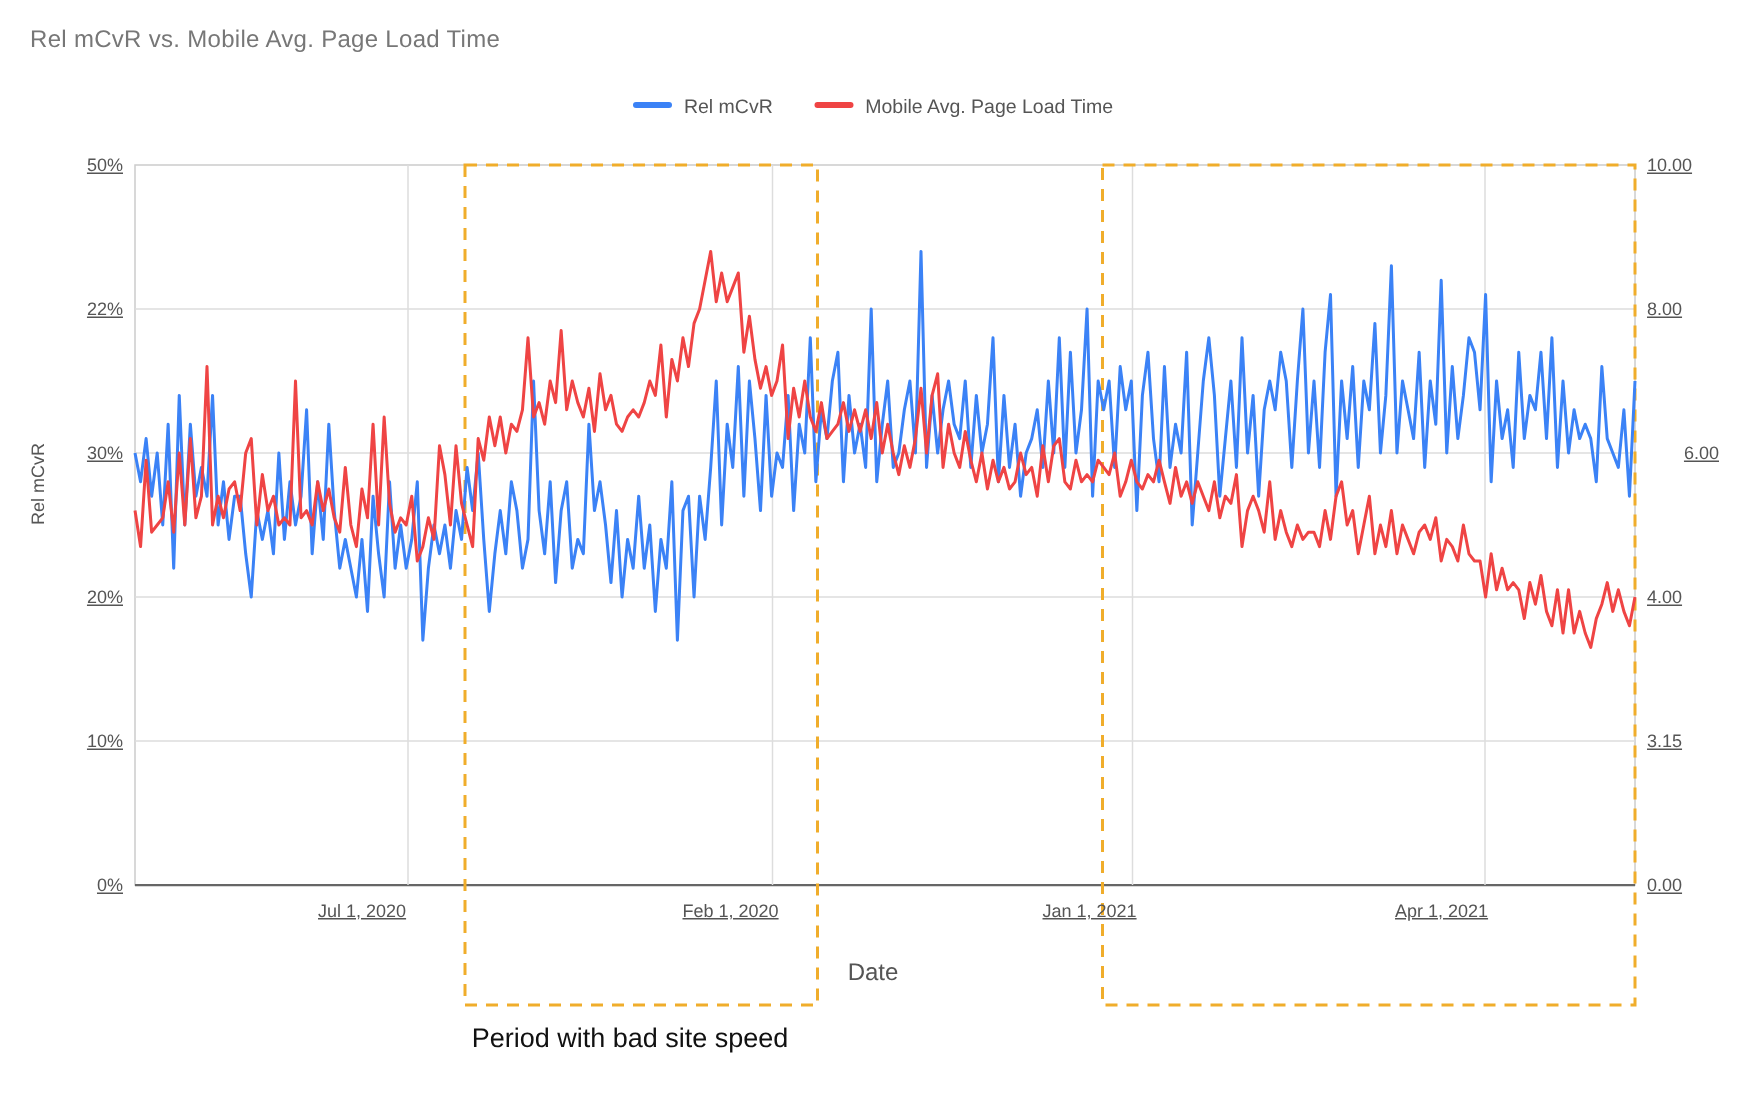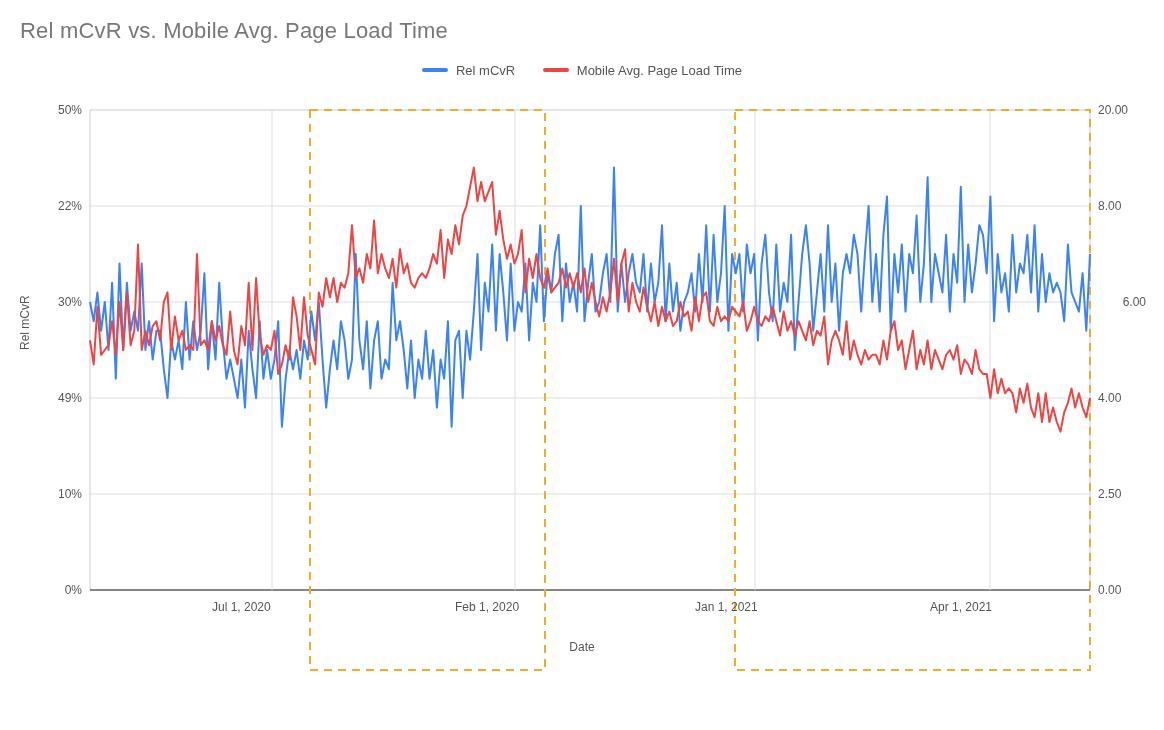--- a/index.html
+++ b/index.html
@@ -15,21 +15,21 @@
   .container {
     position: relative;
     width: 1164px;
     height: 730px;
     box-sizing: border-box;
   }
   .title {
     position: absolute;
     left: 20px;
     top: 18px;
-    font-size: 22px;
+    font-size: 16px;
     color: #777;
     letter-spacing: .2px;
   }
   .legend {
     position: absolute;
     top: 60px;
     width: 100%;
     text-align: center;
     font-size: 13px;
     color: #555;
@@ -60,27 +60,28 @@
     transform-origin: left top;
     font-size: 12px;
     color: #555;
   }
   .xaxis-label {
     position: absolute;
     left: 0;
     width: 1164px;
     text-align: center;
     top: 640px;
-    font-size: 12px;
+    font-size: 16px;
     color: #555;
   }
   .tick-y, .tick-y2, .tick-x {
     position: absolute;
     font-size: 12px;
     color: #555;
+    text-decoration: underline;
   }
   .tick-y  { text-align: right; width: 48px; }
   .tick-y2 { text-align: left;  width: 48px; }
   .tick-x  { width: 120px; transform: translateX(-60px); }
   .caption {
     position: absolute;
     font-size: 18px;
     color: #111;
     top: 682px;
     text-align: center;
@@ -122,29 +123,30 @@
         <line x1="900" y1="10" x2="900" y2="490" stroke="#ddd" stroke-width="1"></line>
         <rect x="220" y="10" width="235" height="560" fill="none" stroke="#f0ad2b" stroke-width="2" stroke-dasharray="8 6"></rect>
         <rect x="645" y="10" width="355" height="560" fill="none" stroke="#f0ad2b" stroke-width="2" stroke-dasharray="8 6"></rect>
         <polyline points="0.0,202.0 3.7,221.2 7.4,192.4 11.1,230.8 14.8,202.0 18.5,250.0 22.1,182.8 25.8,278.8 29.5,163.6 33.2,250.0 36.9,182.8 40.6,230.8 44.3,211.6 48.0,230.8 51.7,163.6 55.4,250.0 59.0,221.2 62.7,259.6 66.4,230.8 70.1,230.8 73.8,269.2 77.5,298.0 81.2,240.4 84.9,259.6 88.6,240.4 92.3,269.2 95.9,202.0 99.6,259.6 103.3,221.2 107.0,250.0 110.7,230.8 114.4,173.2 118.1,269.2 121.8,221.2 125.5,259.6 129.2,182.8 132.8,240.4 136.5,278.8 140.2,259.6 143.9,278.8 147.6,298.0 151.3,259.6 155.0,307.6 158.7,230.8 162.4,269.2 166.1,298.0 169.7,221.2 173.4,278.8 177.1,250.0 180.8,278.8 184.5,259.6 188.2,221.2 191.9,326.8 195.6,278.8 199.3,250.0 203.0,269.2 206.6,250.0 210.3,278.8 214.0,240.4 217.7,259.6 221.4,211.6 225.1,240.4 228.8,202.0 232.5,259.6 236.2,307.6 239.9,269.2 243.5,240.4 247.2,269.2 250.9,221.2 254.6,240.4 258.3,278.8 262.0,259.6 265.7,154.0 269.4,240.4 273.1,269.2 276.8,221.2 280.4,288.4 284.1,240.4 287.8,221.2 291.5,278.8 295.2,259.6 298.9,269.2 302.6,182.8 306.3,240.4 310.0,221.2 313.7,250.0 317.3,288.4 321.0,240.4 324.7,298.0 328.4,259.6 332.1,278.8 335.8,230.8 339.5,278.8 343.2,250.0 346.9,307.6 350.6,259.6 354.2,278.8 357.9,221.2 361.6,326.8 365.3,240.4 369.0,230.8 372.7,298.0 376.4,230.8 380.1,259.6 383.8,211.6 387.5,154.0 391.1,250.0 394.8,182.8 398.5,211.6 402.2,144.4 405.9,230.8 409.6,154.0 413.3,192.4 417.0,240.4 420.7,163.6 424.4,230.8 428.0,202.0 431.7,211.6 435.4,163.6 439.1,240.4 442.8,182.8 446.5,202.0 450.2,125.2 453.9,221.2 457.6,173.2 461.3,192.4 464.9,154.0 468.6,134.8 472.3,221.2 476.0,163.6 479.7,202.0 483.4,182.8 487.1,211.6 490.8,106.0 494.5,221.2 498.2,182.8 501.8,154.0 505.5,211.6 509.2,202.0 512.9,173.2 516.6,154.0 520.3,202.0 524.0,67.6 527.7,211.6 531.4,163.6 535.1,202.0 538.7,173.2 542.4,154.0 546.1,182.8 549.8,192.4 553.5,154.0 557.2,211.6 560.9,163.6 564.6,202.0 568.3,182.8 572.0,125.2 575.6,221.2 579.3,163.6 583.0,211.6 586.7,182.8 590.4,230.8 594.1,202.0 597.8,192.4 601.5,173.2 605.2,211.6 608.9,154.0 612.5,202.0 616.2,125.2 619.9,211.6 623.6,134.8 627.3,202.0 631.0,173.2 634.7,106.0 638.4,230.8 642.1,154.0 645.8,173.2 649.4,154.0 653.1,211.6 656.8,144.4 660.5,173.2 664.2,154.0 667.9,240.4 671.6,163.6 675.3,134.8 679.0,192.4 682.7,221.2 686.3,144.4 690.0,211.6 693.7,182.8 697.4,202.0 701.1,134.8 704.8,250.0 708.5,202.0 712.2,154.0 715.9,125.2 719.6,163.6 723.2,230.8 726.9,192.4 730.6,154.0 734.3,211.6 738.0,125.2 741.7,202.0 745.4,163.6 749.1,230.8 752.8,173.2 756.5,154.0 760.1,173.2 763.8,134.8 767.5,154.0 771.2,211.6 774.9,154.0 778.6,106.0 782.3,202.0 786.0,154.0 789.7,211.6 793.4,134.8 797.0,96.4 800.7,230.8 804.4,154.0 808.1,192.4 811.8,144.4 815.5,211.6 819.2,154.0 822.9,173.2 826.6,115.6 830.3,202.0 833.9,163.6 837.6,77.2 841.3,202.0 845.0,154.0 848.7,173.2 852.4,192.4 856.1,134.8 859.8,211.6 863.5,154.0 867.2,182.8 870.8,86.8 874.5,202.0 878.2,144.4 881.9,192.4 885.6,163.6 889.3,125.2 893.0,134.8 896.7,173.2 900.4,96.4 904.1,221.2 907.7,154.0 911.4,192.4 915.1,173.2 918.8,211.6 922.5,134.8 926.2,192.4 929.9,163.6 933.6,173.2 937.3,134.8 941.0,192.4 944.6,125.2 948.3,211.6 952.0,154.0 955.7,202.0 959.4,173.2 963.1,192.4 966.8,182.8 970.5,192.4 974.2,221.2 977.9,144.4 981.5,192.4 985.2,202.0 988.9,211.6 992.6,173.2 996.3,230.8 1000.0,154.0" fill="none" stroke="#3b82f6" stroke-width="2" stroke-linejoin="round"></polyline>
         <polyline points="0.0,240.4 3.7,264.4 7.4,206.8 11.1,254.8 14.8,250.0 18.5,245.2 22.1,221.2 25.8,254.8 29.5,202.0 33.2,250.0 36.9,192.4 40.6,245.2 44.3,230.8 48.0,144.4 51.7,250.0 55.4,230.8 59.0,245.2 62.7,226.0 66.4,221.2 70.1,240.4 73.8,202.0 77.5,192.4 81.2,250.0 84.9,216.4 88.6,240.4 92.3,230.8 95.9,250.0 99.6,245.2 103.3,250.0 107.0,154.0 110.7,245.2 114.4,240.4 118.1,250.0 121.8,221.2 125.5,240.4 129.2,226.0 132.8,245.2 136.5,254.8 140.2,211.6 143.9,250.0 147.6,264.4 151.3,226.0 155.0,245.2 158.7,182.8 162.4,250.0 166.1,178.0 169.7,235.6 173.4,254.8 177.1,245.2 180.8,250.0 184.5,230.8 188.2,274.0 191.9,264.4 195.6,245.2 199.3,259.6 203.0,197.2 206.6,216.4 210.3,250.0 214.0,197.2 217.7,235.6 221.4,250.0 225.1,264.4 228.8,192.4 232.5,206.8 236.2,178.0 239.9,197.2 243.5,178.0 247.2,202.0 250.9,182.8 254.6,187.6 258.3,173.2 262.0,125.2 265.7,178.0 269.4,168.4 273.1,182.8 276.8,154.0 280.4,168.4 284.1,120.4 287.8,173.2 291.5,154.0 295.2,168.4 298.9,178.0 302.6,158.8 306.3,187.6 310.0,149.2 313.7,173.2 317.3,163.6 321.0,182.8 324.7,187.6 328.4,178.0 332.1,173.2 335.8,178.0 339.5,168.4 343.2,154.0 346.9,163.6 350.6,130.0 354.2,178.0 357.9,139.6 361.6,154.0 365.3,125.2 369.0,144.4 372.7,115.6 376.4,106.0 380.1,86.8 383.8,67.6 387.5,101.2 391.1,82.0 394.8,101.2 398.5,91.6 402.2,82.0 405.9,134.8 409.6,110.8 413.3,139.6 417.0,158.8 420.7,144.4 424.4,163.6 428.0,154.0 431.7,130.0 435.4,192.4 439.1,158.8 442.8,178.0 446.5,154.0 450.2,178.0 453.9,187.6 457.6,168.4 461.3,192.4 464.9,187.6 468.6,182.8 472.3,168.4 476.0,187.6 479.7,173.2 483.4,187.6 487.1,173.2 490.8,192.4 494.5,168.4 498.2,202.0 501.8,182.8 505.5,202.0 509.2,216.4 512.9,197.2 516.6,211.6 520.3,192.4 524.0,158.8 527.7,202.0 531.4,163.6 535.1,149.2 538.7,211.6 542.4,182.8 546.1,202.0 549.8,211.6 553.5,187.6 557.2,206.8 560.9,221.2 564.6,202.0 568.3,226.0 572.0,206.8 575.6,221.2 579.3,211.6 583.0,226.0 586.7,221.2 590.4,202.0 594.1,216.4 597.8,211.6 601.5,230.8 605.2,197.2 608.9,221.2 612.5,197.2 616.2,192.4 619.9,221.2 623.6,226.0 627.3,206.8 631.0,221.2 634.7,216.4 638.4,221.2 642.1,206.8 645.8,211.6 649.4,216.4 653.1,202.0 656.8,230.8 660.5,221.2 664.2,206.8 667.9,221.2 671.6,226.0 675.3,216.4 679.0,221.2 682.7,206.8 686.3,221.2 690.0,235.6 693.7,211.6 697.4,230.8 701.1,221.2 704.8,235.6 708.5,221.2 712.2,230.8 715.9,240.4 719.6,221.2 723.2,245.2 726.9,230.8 730.6,235.6 734.3,216.4 738.0,264.4 741.7,240.4 745.4,230.8 749.1,240.4 752.8,254.8 756.5,221.2 760.1,259.6 763.8,240.4 767.5,254.8 771.2,264.4 774.9,250.0 778.6,259.6 782.3,254.8 786.0,254.8 789.7,264.4 793.4,240.4 797.0,259.6 800.7,230.8 804.4,221.2 808.1,250.0 811.8,240.4 815.5,269.2 819.2,250.0 822.9,230.8 826.6,269.2 830.3,250.0 833.9,264.4 837.6,240.4 841.3,269.2 845.0,250.0 848.7,259.6 852.4,269.2 856.1,254.8 859.8,250.0 863.5,259.6 867.2,245.2 870.8,274.0 874.5,259.6 878.2,264.4 881.9,274.0 885.6,250.0 889.3,269.2 893.0,274.0 896.7,274.0 900.4,298.0 904.1,269.2 907.7,293.2 911.4,278.8 915.1,293.2 918.8,288.4 922.5,293.2 926.2,312.4 929.9,288.4 933.6,302.8 937.3,283.6 941.0,307.6 944.6,317.2 948.3,293.2 952.0,322.0 955.7,293.2 959.4,322.0 963.1,307.6 966.8,322.0 970.5,331.6 974.2,312.4 977.9,302.8 981.5,288.4 985.2,307.6 988.9,293.2 992.6,307.6 996.3,317.2 1000.0,298.0" fill="none" stroke="#ef4444" stroke-width="2" stroke-linejoin="round"></polyline>
       </svg>
   </div>
 
   <div class="xaxis-label">Date</div>
 
+  <div class="caption a">Period with bad site speed</div>
 <div class="tick-y" style="left: 34px; top: 583px;">0%</div>
     <div class="tick-y" style="left: 34px; top: 487px;">10%</div>
-    <div class="tick-y" style="left: 34px; top: 391px;">49%</div>
+    <div class="tick-y" style="left: 34px; top: 391px;">20%</div>
     <div class="tick-y" style="left: 34px; top: 295px;">30%</div>
     <div class="tick-y" style="left: 34px; top: 199px;">22%</div>
     <div class="tick-y" style="left: 34px; top: 103px;">50%</div>
     <div class="tick-y2" style="left: 1098px; top: 583px;">0.00</div>
-    <div class="tick-y2" style="left: 1098px; top: 487px;">2.50</div>
+    <div class="tick-y2" style="left: 1098px; top: 487px;">3.15</div>
     <div class="tick-y2" style="left: 1098px; top: 391px;">4.00</div>
     <div class="tick-y2" style="left: 1098px; top: 295px; text-align: right;">6.00</div>
     <div class="tick-y2" style="left: 1098px; top: 199px;">8.00</div>
-    <div class="tick-y2" style="left: 1098px; top: 103px;">20.00</div>
+    <div class="tick-y2" style="left: 1098px; top: 103px;">10.00</div>
     <div class="tick-x" style="left: 272px; top: 600px;">Jul 1, 2020</div>
     <div class="tick-x" style="left: 515px; top: 600px;">Feb 1, 2020</div>
     <div class="tick-x" style="left: 755px; top: 600px;">Jan 1, 2021</div>
     <div class="tick-x" style="left: 990px; top: 600px;">Apr 1, 2021</div>
   </div>
 
 </body></html>

